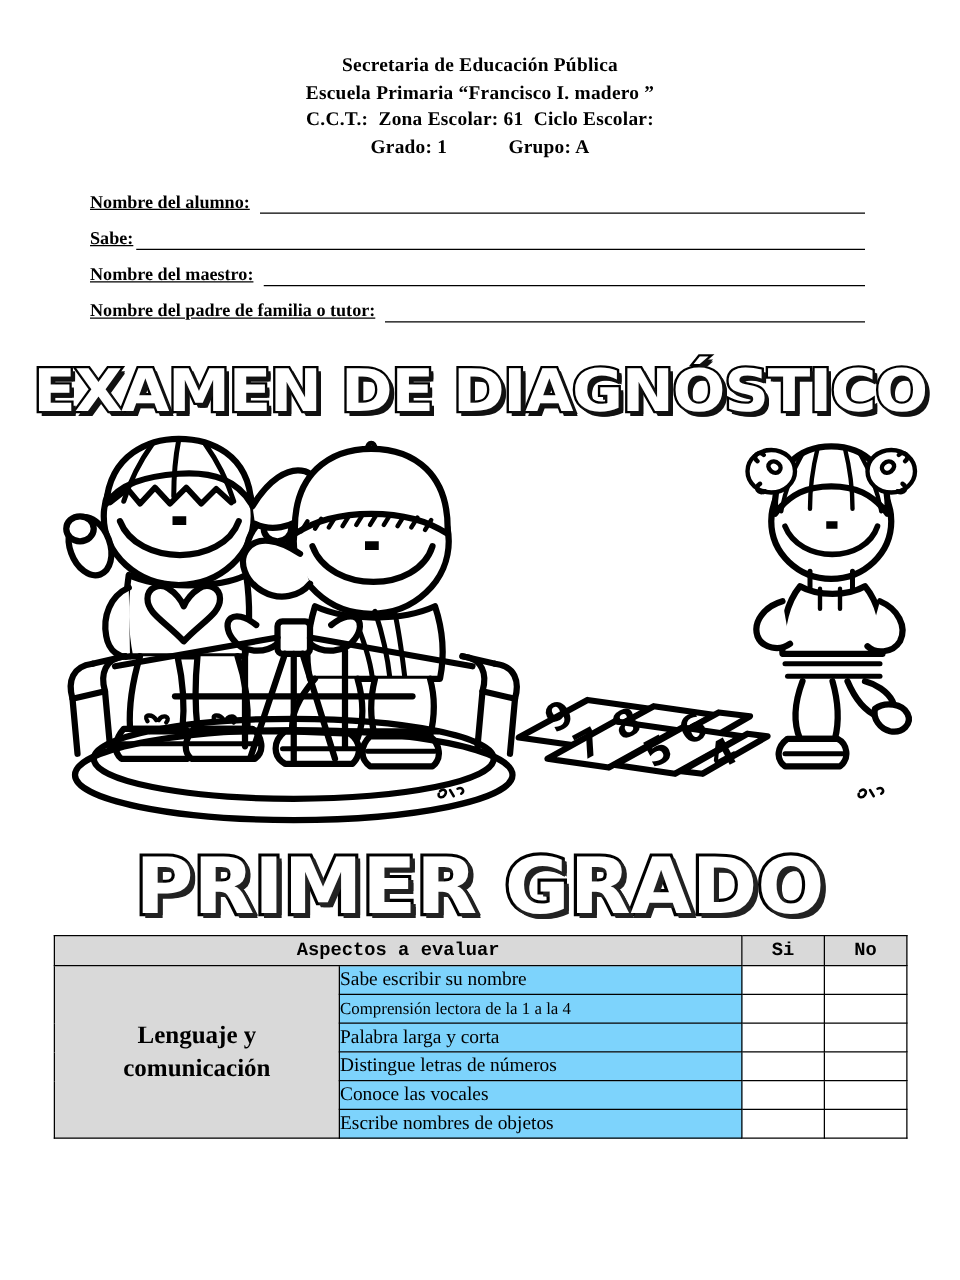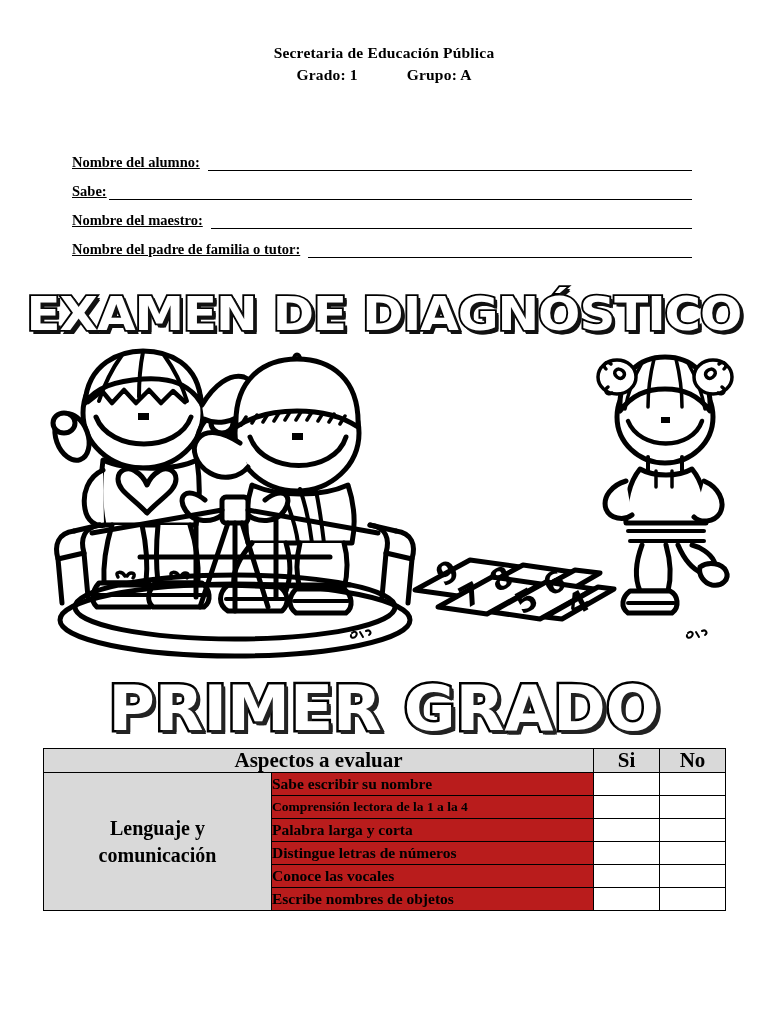--- a/index.html
+++ b/index.html
@@ -133,54 +133,57 @@
   .col-aspect   { width: 322px; }
   .col-si       { width: 66px; }
   .col-no       { width: 66px; }
 
   th.header-aspect,
   th.header-si,
   th.header-no {
     background: #d9d9d9;
     text-align: center;
     font-weight: bold;
-    font-size: 21px;
+    font-size: 15px;
     height: 23px;
     line-height: 23px;
+    font-family: Liberation Mono, monospace;
   }
   td.category-cell {
     background: #d9d9d9;
     text-align: center;
     vertical-align: middle;
     font-weight: bold;
     font-size: 20px;
     line-height: 27px;
   }
   td.aspect-cell {
-    background: #b91c1c;
-    font-weight: bold;
+    background: #7dd3fc;
+    font-weight: normal;
     font-size: 15.5px;
     line-height: 22px;
     height: 22px;
     padding-left: 7px;
     white-space: nowrap;
   }
   td.aspect-cell.small { font-size: 13.5px; margin-left: 20px; }
   td.mark-cell {
     background: #ffffff;
     height: 22px;
   }
 </style>
 </head>
 <body>
 
 <div class="page">
 
   <div class="doc-header">
     <span class="hline">Secretaria de Educación Pública</span>
+    <span class="hline">Escuela Primaria “Francisco I. madero ”</span>
+    <span class="hline">C.C.T.:  Zona Escolar: 61  Ciclo Escolar:</span>
     <span class="grade-line">Grado: 1            Grupo: A</span>
   </div>
 
   <div class="form-fields">
     <div class="field-row gap">
       <span class="field-label">Nombre del alumno:</span>
       <span class="field-line"></span>
     </div>
     <div class="field-row">
       <span class="field-label">Sabe:</span>

